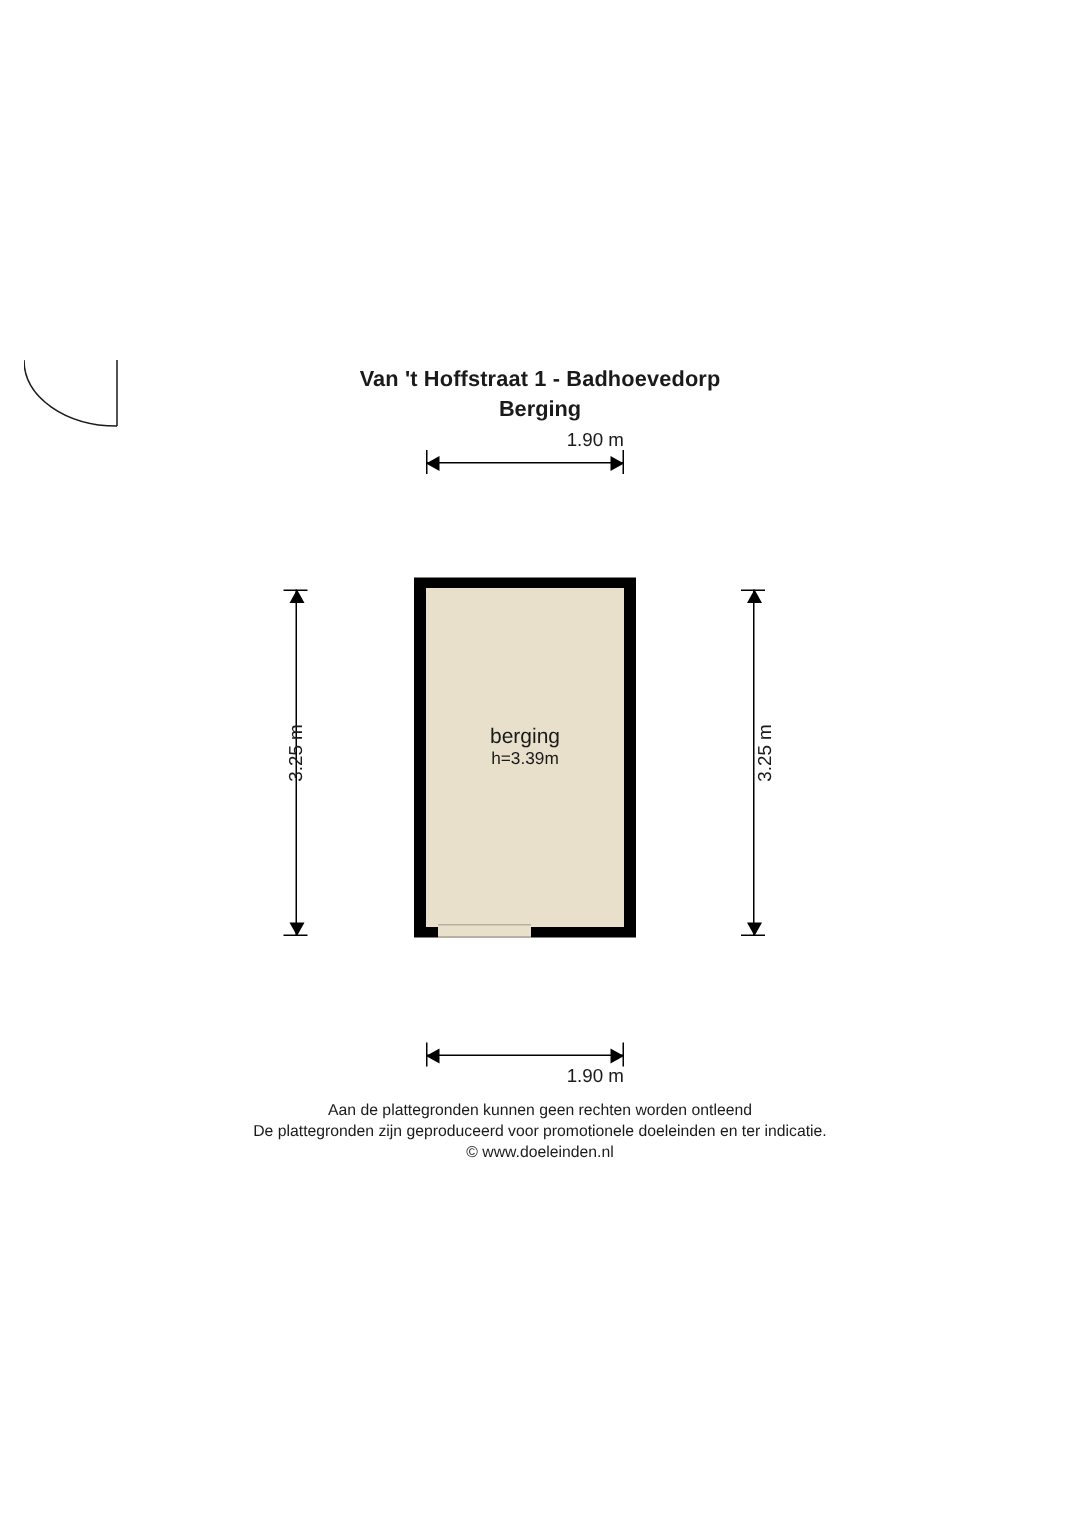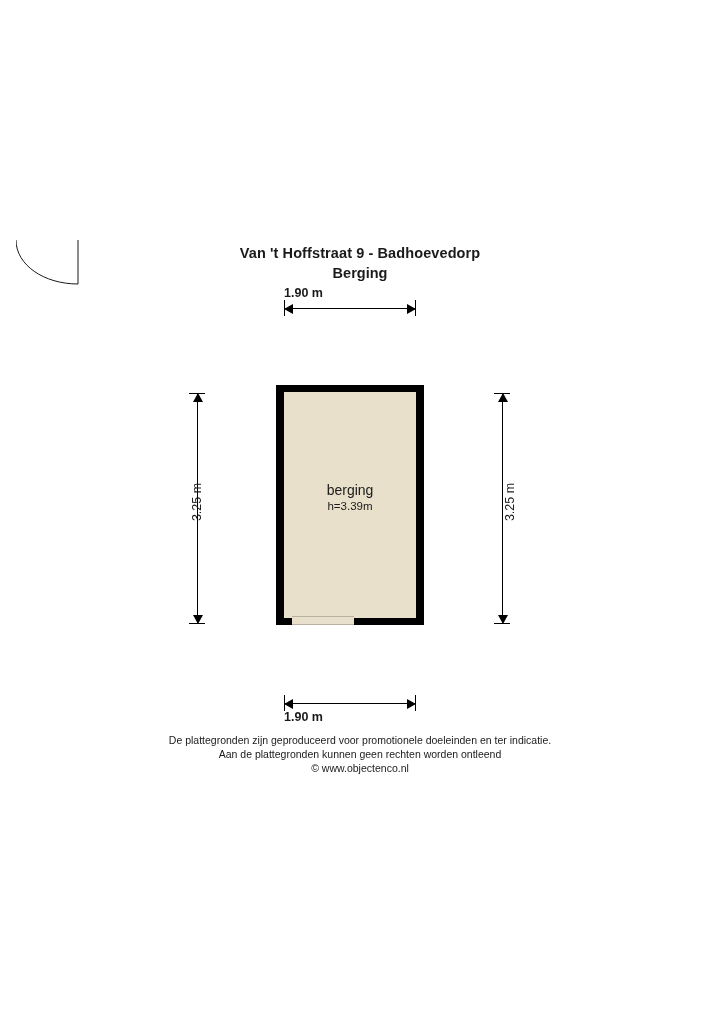--- a/index.html
+++ b/index.html
@@ -77,24 +77,23 @@
   }
   .dim-h .arrow.right {
     right: 0;
     border-left: 9px solid #000;
   }
   .dim-h .label {
     position: absolute;
     left: 0;
     right: 0;
     bottom: 16px;
-    text-align: left;
+    text-align: right;
     font-size: 12.5px;
     line-height: 14px;
-    font-weight: bold;
   }
   .dim-h .label.below {
     top: 15px;
     bottom: auto;
   }
 
   .dim-v {
     position: absolute;
     width: 16px;
   }
@@ -210,21 +209,21 @@
     font-size: 10.5px;
     line-height: 14px;
   }
 </style>
 </head>
 <body>
 
 <div class="page">
 
   <div class="title-block">
-    <div class="title-line1">Van 't Hoffstraat 9 - Badhoevedorp</div>
+    <div class="title-line1">Van 't Hoffstraat 1 - Badhoevedorp</div>
     <div class="title-line2">Berging</div>
   </div>
 
   <div class="dim-h" style="left:284px; top:300px; width:132px;">
     <div class="label">1.90 m</div>
     <div class="line"></div>
     <div class="tick left"></div>
     <div class="tick right"></div>
     <div class="arrow left"></div>
     <div class="arrow right"></div>
@@ -268,18 +267,18 @@
   <div class="dim-h" style="left:284px; top:695px; width:132px;">
     <div class="line"></div>
     <div class="tick left"></div>
     <div class="tick right"></div>
     <div class="arrow left"></div>
     <div class="arrow right"></div>
     <div class="label below">1.90 m</div>
   </div>
 
   <div class="footer">
+    <div class="fl">Aan de plattegronden kunnen geen rechten worden ontleend</div>
     <div class="fl">De plattegronden zijn geproduceerd voor promotionele doeleinden en ter indicatie.</div>
-    <div class="fl">Aan de plattegronden kunnen geen rechten worden ontleend</div>
-    <div class="fl">© www.objectenco.nl</div>
+    <div class="fl">© www.doeleinden.nl</div>
   </div>
 
 </div>
 
 </body></html>

